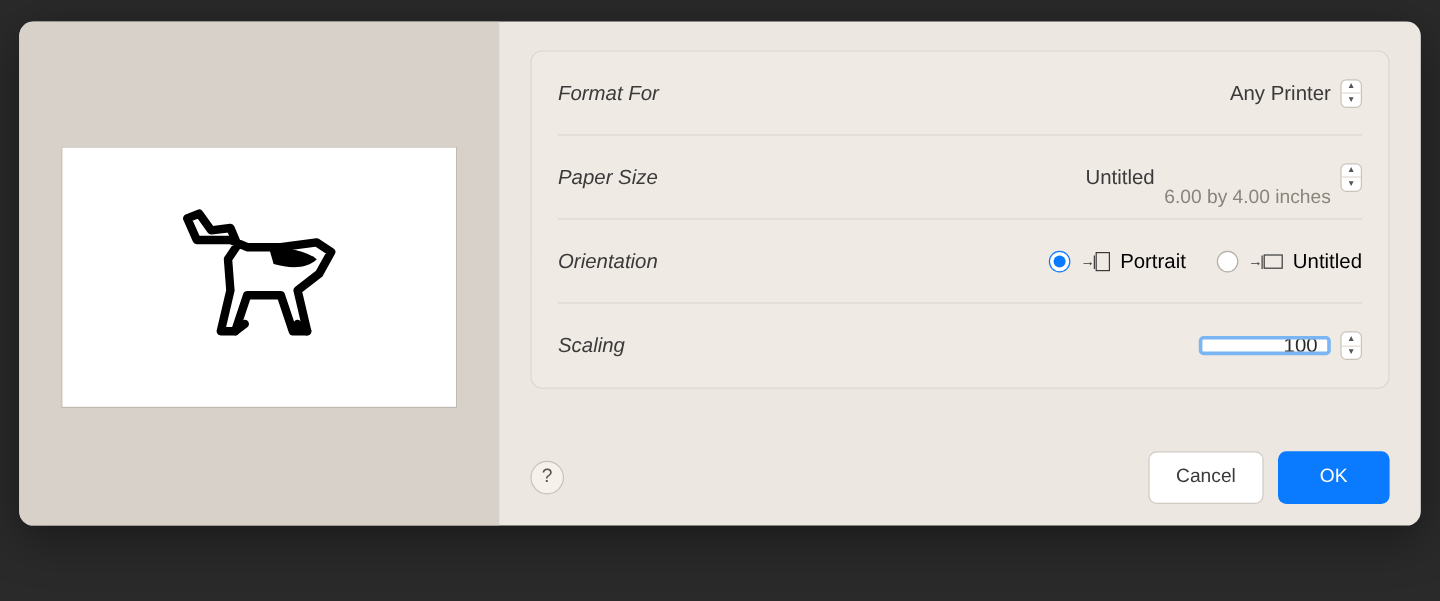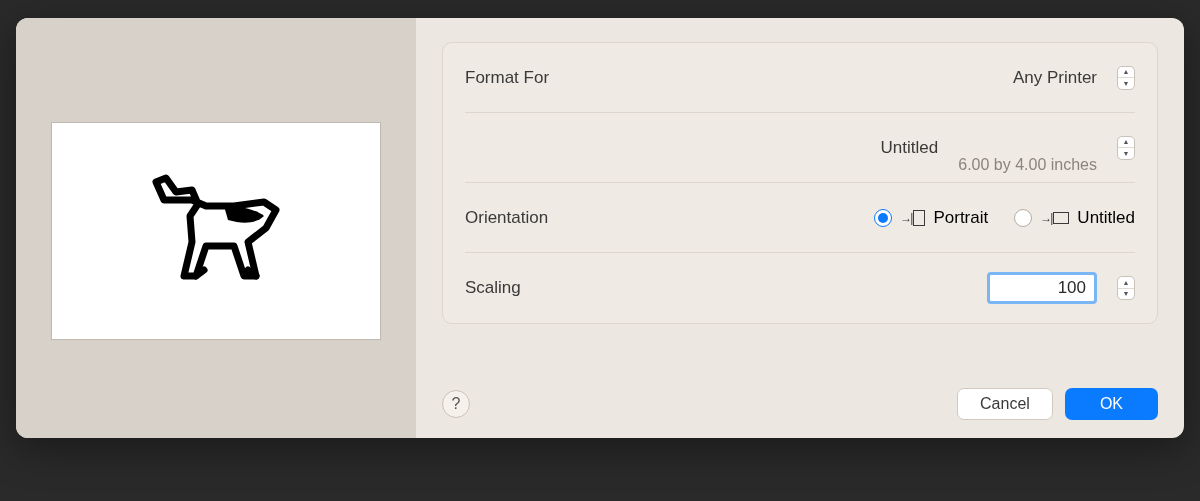--- a/index.html
+++ b/index.html
@@ -70,27 +70,28 @@
       display: flex;
       align-items: center;
       height: 70px;
       border-bottom: 1px solid #dcd6ce;
     }
     .row:last-child { border-bottom: none; align-items: center; }
     .row-label {
       flex: 0 0 160px;
       font-size: 17px;
       color: #3a3a3a;
+      font-style: italic;
     }
     .row-value {
       flex: 1;
       display: flex;
       align-items: center;
       justify-content: flex-end;
-      gap: 20px;
+      gap: 8px;
     }
     .value-text { font-size: 17px; color: #3a3a3a; }
     .value-sub { font-size: 16px; color: #8a847c; margin-top: 34px; }
     .stepper {
       display: flex;
       flex-direction: column;
       width: 18px;
       height: 24px;
       border: 1px solid #c8c2ba;
       border-radius: 5px;
@@ -130,21 +131,21 @@
       font-size: 14px; color: #3a3a3a;
     }
     .orient-rect {
       border: 1.5px solid #3a3a3a; display:inline-block;
     }
     .orient-rect.portrait { width: 12px; height: 16px; }
     .orient-rect.landscape { width: 16px; height: 12px; }
     .orient-arrow { font-size: 12px; letter-spacing:-2px; }
     .radio-label { font-size: 17px; color: #000000; }
     .scaling-input {
-      width: 110px; height: 32px;
+      width: 110px; height: 16px;
       border: 3px solid #7ab5f4;
       border-radius: 4px;
       background: #fff;
       text-align: right;
       padding: 0 8px;
       font-size: 17px;
       color: #2a2a2a;
       outline: none;
     }
     .footer {
@@ -156,21 +157,21 @@
     .help-btn {
       width: 28px; height: 28px;
       border-radius: 50%;
       border: 1px solid #c8c2ba;
       background: #f6f1ea;
       display: flex; align-items: center; justify-content: center;
       font-size: 16px; color: #555; cursor: pointer;
     }
     .footer-spacer { flex: 1; }
     .btn {
-      height: 32px;
+      height: 44px;
       padding: 0 22px;
       border-radius: 7px;
       font-size: 16px;
       border: none;
       cursor: pointer;
       margin-left: 12px;
     }
     .btn-cancel {
       background: #fff;
       border: 1px solid #d0cac2;
@@ -211,20 +212,21 @@
           <div class="row-value">
             <span class="value-text">Any Printer</span>
             <div class="stepper">
               <div class="stepper-half">▲</div>
               <div class="stepper-half">▼</div>
             </div>
           </div>
         </div>
 
         <div class="row">
+          <div class="row-label">Paper Size</div>
           <div class="row-value">
             <span class="value-text">Untitled</span>
             <span class="value-sub">6.00 by 4.00 inches</span>
             <div class="stepper">
               <div class="stepper-half">▲</div>
               <div class="stepper-half">▼</div>
             </div>
           </div>
         </div>
 

